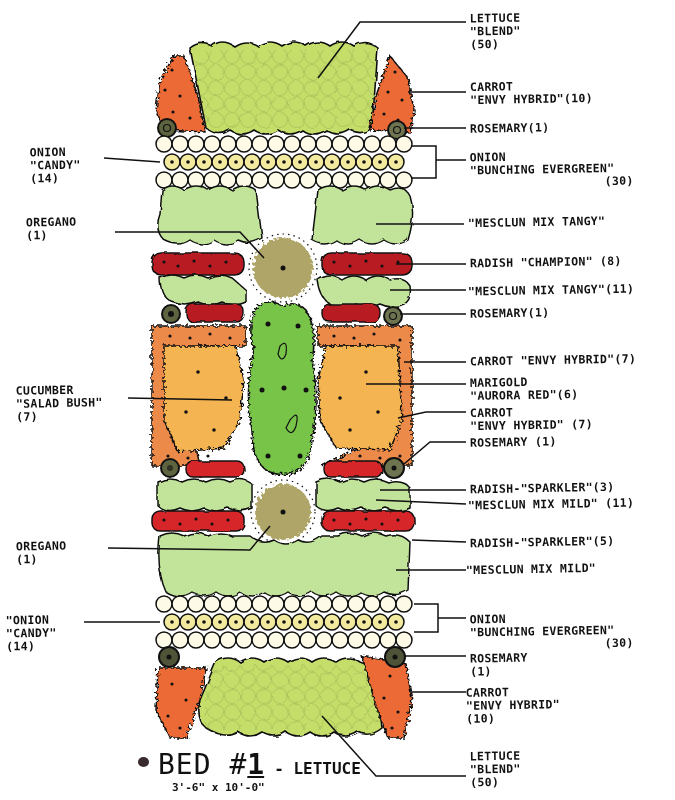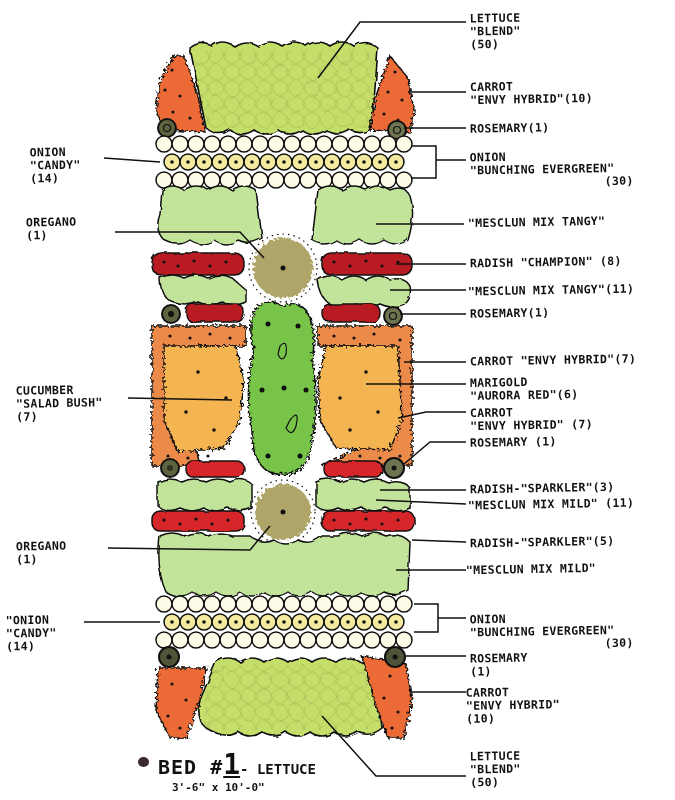--- a/index.html
+++ b/index.html
@@ -1,23 +1,23 @@
 <!DOCTYPE html>
 <html><head>
 <meta charset="utf-8">
 <style>
   html,body{margin:0;padding:0;background:#ffffff;}
   body{width:675px;height:800px;position:relative;overflow:hidden;font-family:"DejaVu Sans",sans-serif;}
   #plan{position:absolute;left:0;top:0;width:675px;height:800px;}
   .lbl{position:absolute;font-family:"DejaVu Sans Mono","Liberation Mono",monospace;font-size:11.5px;line-height:13px;color:#111;letter-spacing:0.3px;white-space:pre;font-weight:bold;transform:rotate(-1deg);}
   .lbl .l{display:block;}
   .title{position:absolute;left:158px;top:748px;font-family:"DejaVu Sans Mono",monospace;color:#111;}
-  .title .main{font-size:20px;font-weight:bold;letter-spacing:1px;}
+  .title .main{font-size:28px;font-weight:normal;letter-spacing:1px;}
   .title .num{font-size:28px;font-weight:bold;text-decoration:underline;}
-  .title .sub{font-size:14px;font-weight:bold;margin-left:0;}
+  .title .sub{font-size:16px;font-weight:bold;margin-left:10px;}
   .dims{position:absolute;left:172px;top:781px;font-family:"DejaVu Sans Mono",monospace;font-size:11px;font-weight:bold;color:#111;}
   .dot{position:absolute;left:138px;top:757px;width:11px;height:10px;border-radius:50%;background:#3a2a2e;}
 </style>
 </head>
 <body>
 
 <svg id="plan" viewBox="0 0 675 800" xmlns="http://www.w3.org/2000/svg">
   <defs>
     <filter id="rough" x="-5%" y="-5%" width="110%" height="110%">
       <feTurbulence type="fractalNoise" baseFrequency="0.08" numOctaves="2" seed="3"></feTurbulence>

